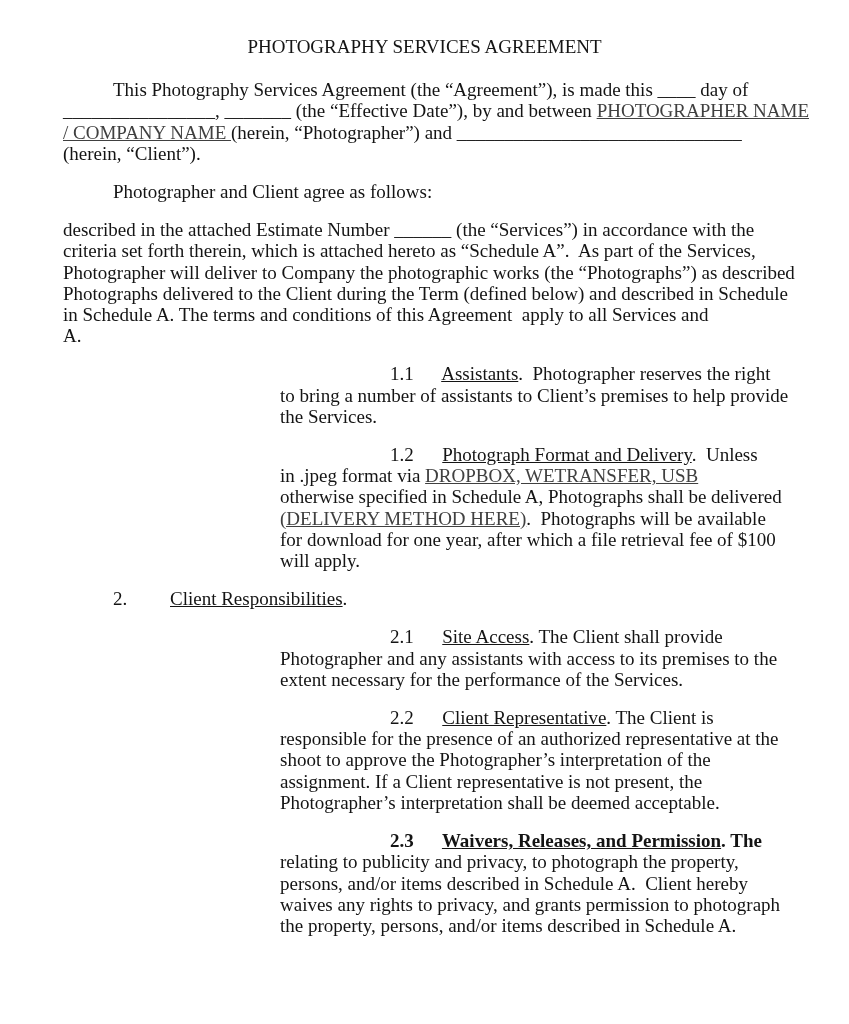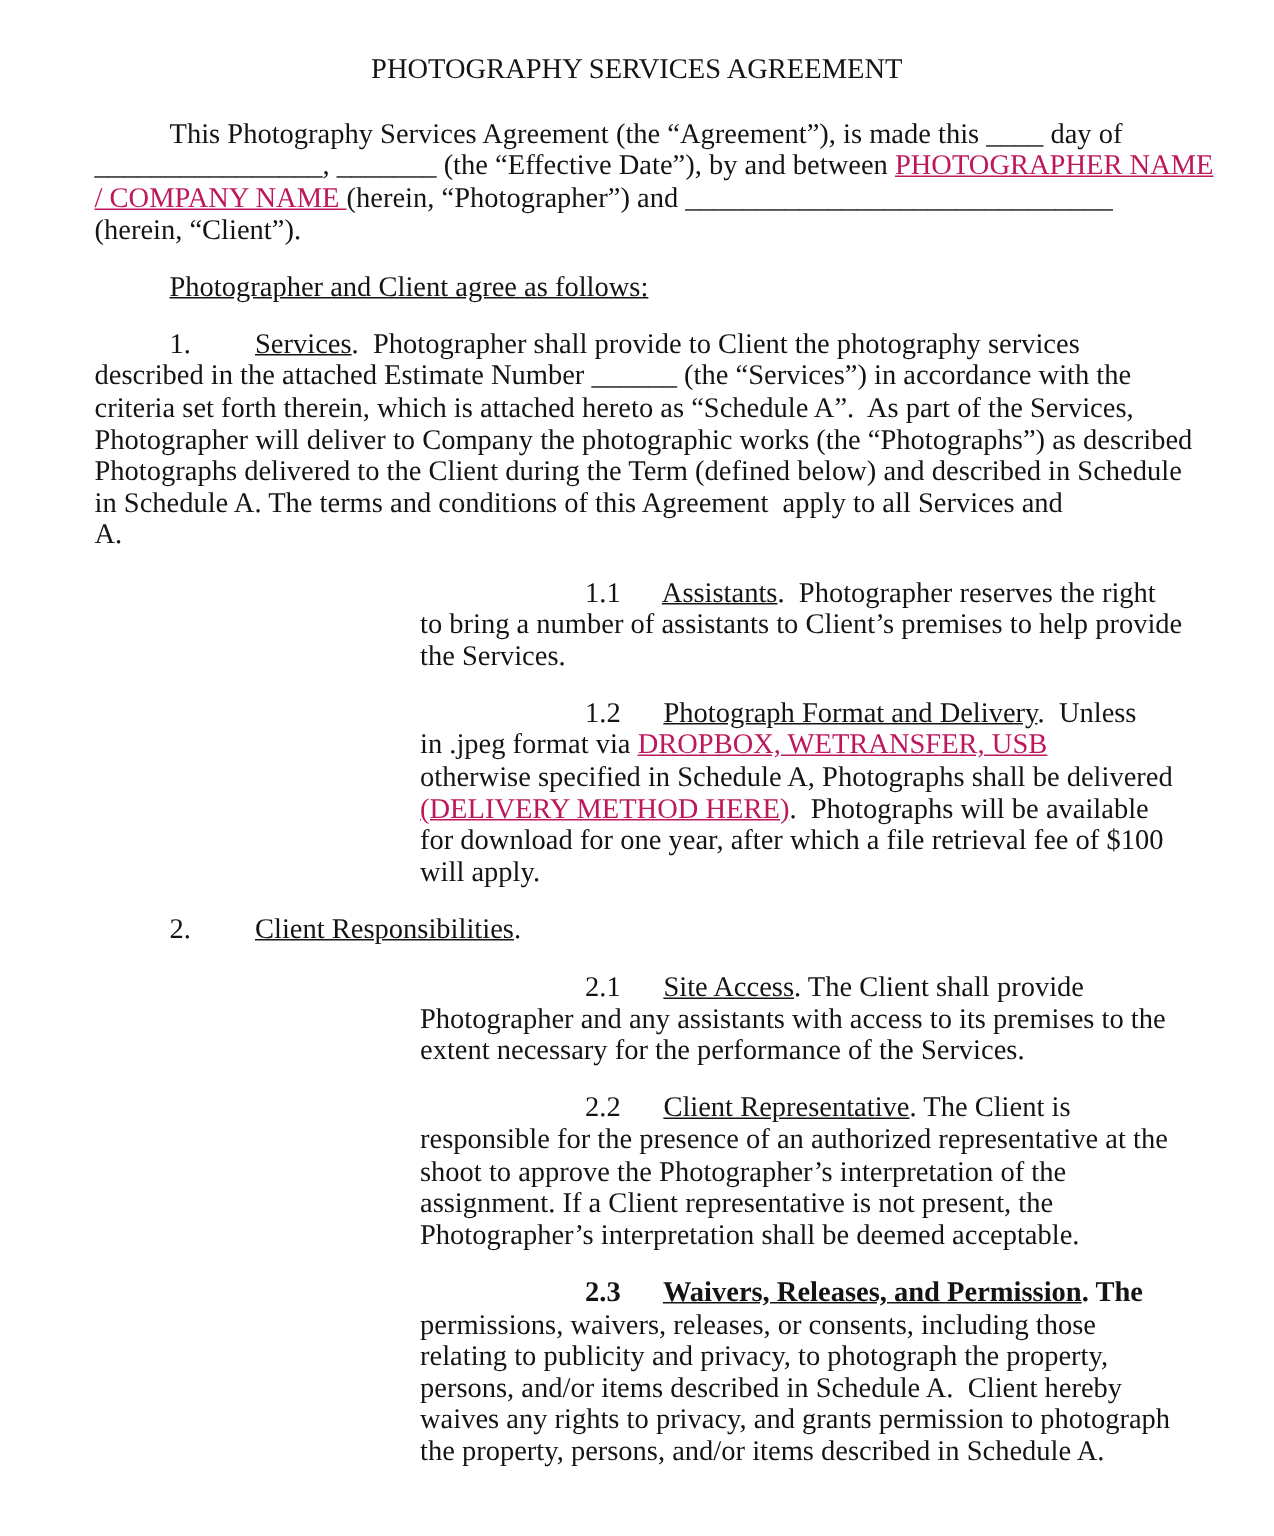--- a/index.html
+++ b/index.html
@@ -26,39 +26,38 @@
   .title {
     text-align: center;
     margin-bottom: 22px;
     white-space: pre;
   }
   .block { margin: 0 0 17px 0; }
   .block.sub { margin-left: 217px; }
   .line { white-space: pre; }
   .run.b { font-weight: normal; }
   .run.u { text-decoration: underline; }
-  .run.red { color: #be185d; }
+  .run.red { color: #404040; }
 </style>
 </head>
 <body>
 
 <div class="page">
   <div class="title">PHOTOGRAPHY SERVICES AGREEMENT</div>
   <div>
       <div class="block body">
         <div class="line" style="padding-left: 50px;"><span class="run">This Photography Services Agreement (the “</span><span class="run b">Agreement</span><span class="run">”), is made this ____ day of</span></div>
         <div class="line"><span class="run">________________, _______ (the “</span><span class="run b">Effective Date</span><span class="run">”), by and between </span><span class="run u red">PHOTOGRAPHER NAME</span></div>
         <div class="line"><span class="run u red">/ COMPANY NAME </span><span class="run">(herein, “</span><span class="run b">Photographer</span><span class="run">”) and </span><span class="run">______________________________</span></div>
         <div class="line"><span class="run">(herein, “</span><span class="run b">Client</span><span class="run">”).</span></div>
       </div>
       <div class="block body">
-        <div class="line" style="padding-left: 50px; text-decoration: underline;"><span class="run">Photographer and Client agree as follows:</span></div>
+        <div class="line" style="padding-left: 50px;"><span class="run">Photographer and Client agree as follows:</span></div>
       </div>
       <div class="block body">
-        <div class="line" style="padding-left: 50px;"><span class="run b">1.</span><span class="run">         </span><span class="run b u">Services</span><span class="run">.  Photographer shall provide to Client the photography services</span></div>
         <div class="line"><span class="run">described in the attached Estimate Number ______ (the “</span><span class="run b">Services</span><span class="run">”) in accordance with the</span></div>
         <div class="line"><span class="run">criteria set forth therein, which is attached hereto as “</span><span class="run b">Schedule A</span><span class="run">”.  As part of the Services,</span></div>
         <div class="line"><span class="run">Photographer will deliver to Company the photographic works (the “</span><span class="run b">Photographs</span><span class="run">”) as described</span></div>
         <div class="line"><span class="run">Photographs delivered to the Client during the Term (defined below) and described in Schedule</span></div>
         <div class="line"><span class="run">in Schedule A. The terms and conditions of this Agreement  apply to all Services and</span></div>
         <div class="line"><span class="run">A.</span></div>
       </div>
       <div class="block sub">
         <div class="line" style="padding-left: 110px;"><span class="run">1.1</span><span class="run">      </span><span class="run u">Assistants</span><span class="run">.  Photographer reserves the right</span></div>
         <div class="line"><span class="run">to bring a number of assistants to Client’s premises to help provide</span></div>
@@ -82,20 +81,19 @@
       </div>
       <div class="block sub">
         <div class="line" style="padding-left: 110px;"><span class="run">2.2</span><span class="run">      </span><span class="run u">Client Representative</span><span class="run">. The Client is</span></div>
         <div class="line"><span class="run">responsible for the presence of an authorized representative at the</span></div>
         <div class="line"><span class="run">shoot to approve the Photographer’s interpretation of the</span></div>
         <div class="line"><span class="run">assignment. If a Client representative is not present, the</span></div>
         <div class="line"><span class="run">Photographer’s interpretation shall be deemed acceptable.</span></div>
       </div>
       <div class="block sub">
         <div class="line" style="padding-left: 110px; font-weight: bold;"><span class="run">2.3</span><span class="run">      </span><span class="run u">Waivers, Releases, and Permission</span><span class="run">. The</span></div>
-        <div class="line"><span class="run">permissions, waivers, releases, or consents, including those</span></div>
         <div class="line"><span class="run">relating to publicity and privacy, to photograph the property,</span></div>
         <div class="line"><span class="run">persons, and/or items described in Schedule A.  Client hereby</span></div>
         <div class="line"><span class="run">waives any rights to privacy, and grants permission to photograph</span></div>
         <div class="line"><span class="run">the property, persons, and/or items described in Schedule A.</span></div>
       </div>
     </div>
 </div>
 
 </body></html>

